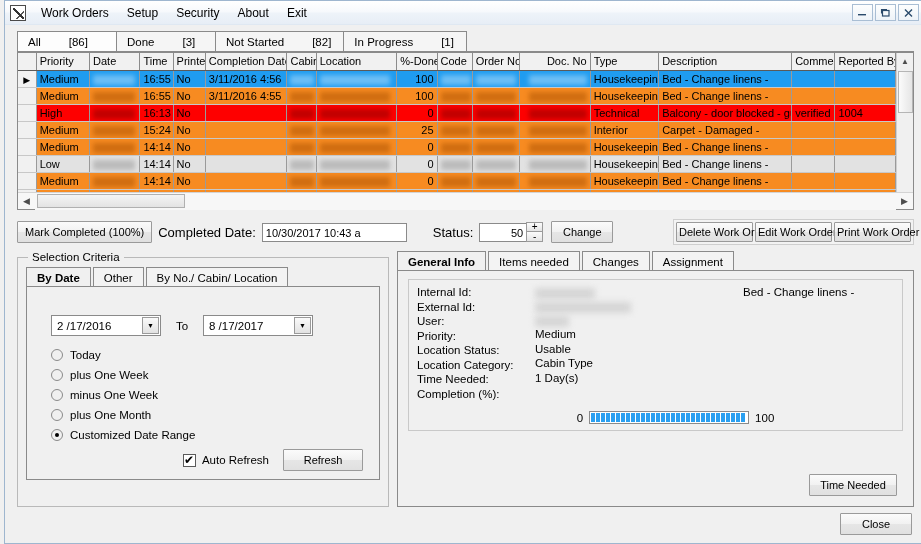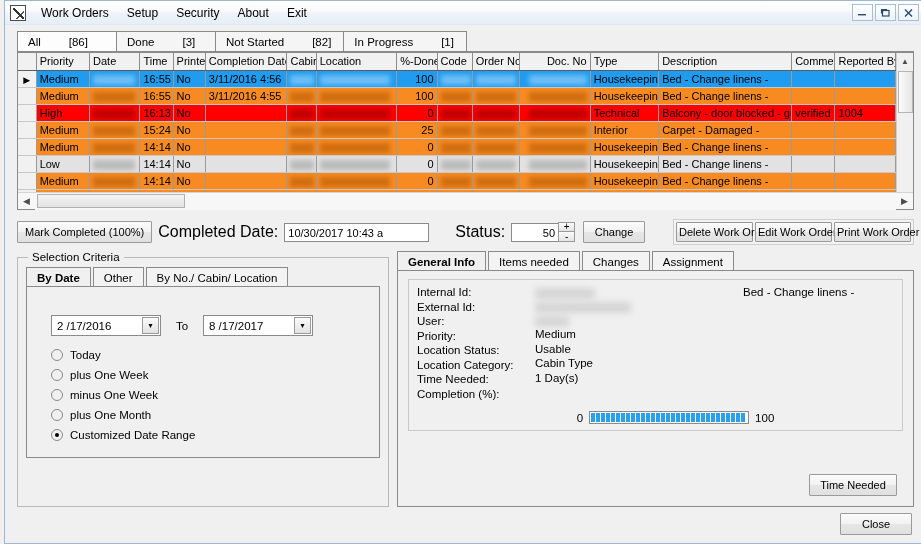--- a/index.html
+++ b/index.html
@@ -157,21 +157,21 @@
   .btn {
     background: linear-gradient(to bottom,#fbfbfb 0%, #f1f1f1 50%, #e6e6e6 51%, #e0e0e0 100%);
     border: 1px solid #9a9a9a;
     border-radius: 1px;
     font-size: 11px;
     padding: 3px 8px;
     text-align: center;
     color: #000;
     white-space: nowrap;
   }
-  .lbl { font-size: 16px; padding: 0 6px; white-space: nowrap; }
+  .lbl { font-size: 13px; padding: 0 6px; white-space: nowrap; }
   .txtbox {
     background: #fff; border: 1px solid #8a8a8a;
     font-size: 11px; padding: 2px 3px;
     height: 19px; line-height: 15px;
     overflow: hidden; white-space: nowrap;
   }
   .spin { display:flex; flex-direction:column; margin-left:-1px; }
   .spinbtn {
     width: 17px; height: 10px;
     background: linear-gradient(to bottom,#fbfbfb,#e4e4e4);
@@ -594,20 +594,29 @@
           <div class="radio-row">
             <span class="radio"></span>
             <span>plus One Month</span>
           </div>
           <div class="radio-row">
             <span class="radio checked"></span>
             <span>Customized Date Range</span>
           </div>
         </div>
 
+        <div style="display:flex;align-items:center;justify-content:flex-end;margin-top:6px;gap:14px;padding-right:6px;">
+          <div style="display:flex;align-items:center;font-size:11.5px;">
+            <span class="check checked"></span>
+            <span>Auto Refresh</span>
+          </div>
+          <div class="btn" style="width:80px;padding:4px 0">
+            <span>Refresh</span>
+          </div>
+        </div>
       </div>
     </fieldset>
 
     <div class="right-panel">
       <div class="inner-tabs">
         <div class="inner-tab selected">General Info</div>
         <div class="inner-tab">Items needed</div>
         <div class="inner-tab">Changes</div>
         <div class="inner-tab">Assignment</div>
       </div>

